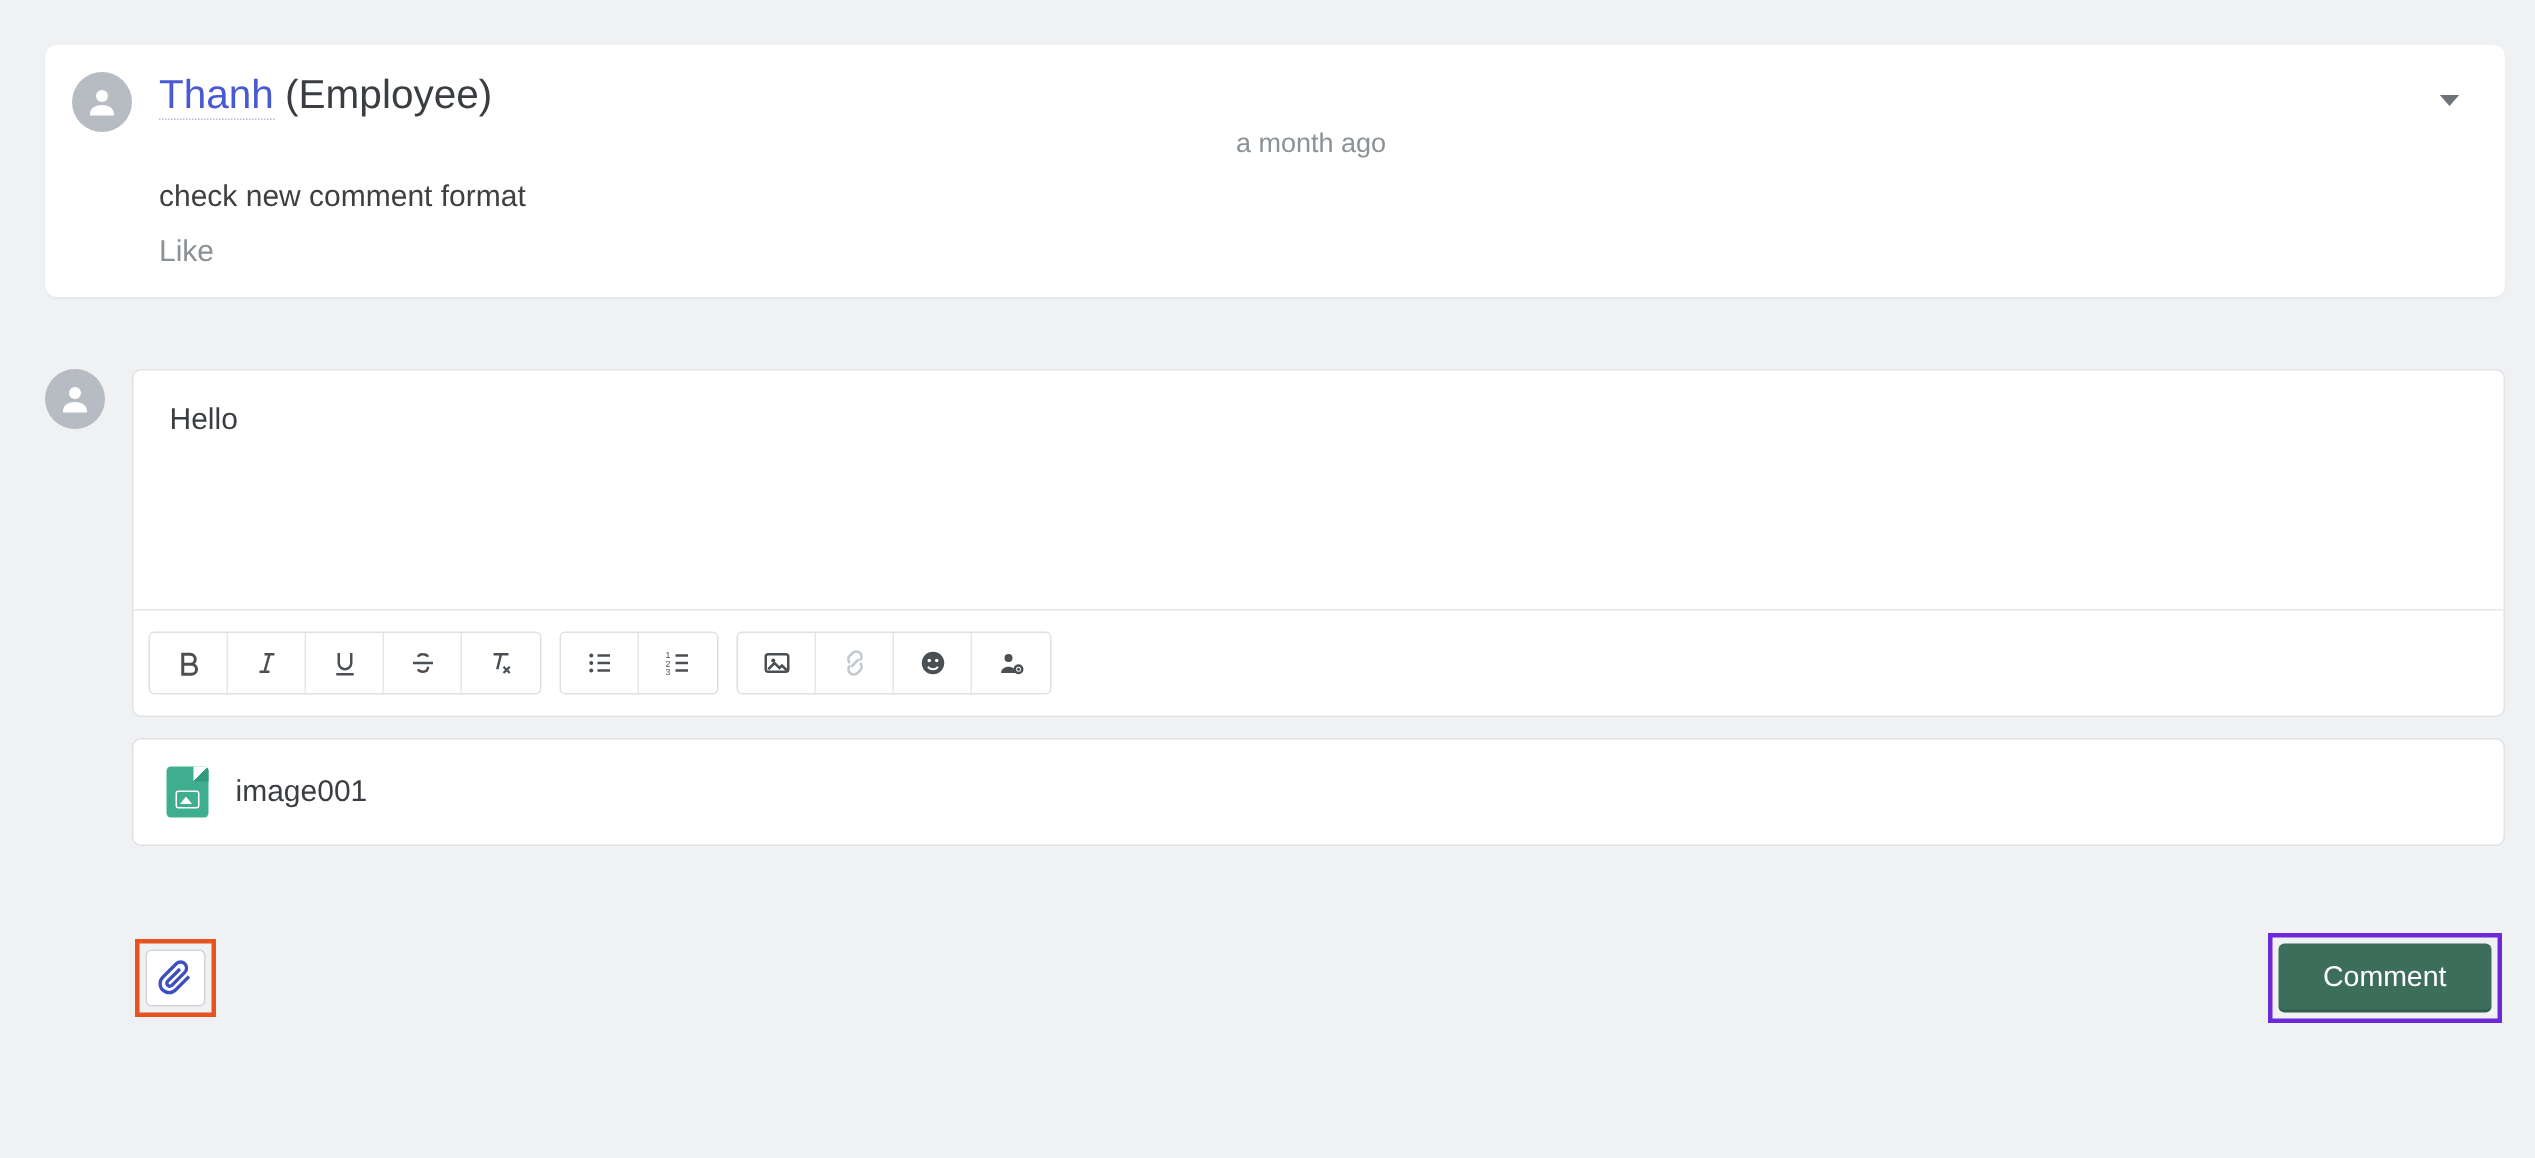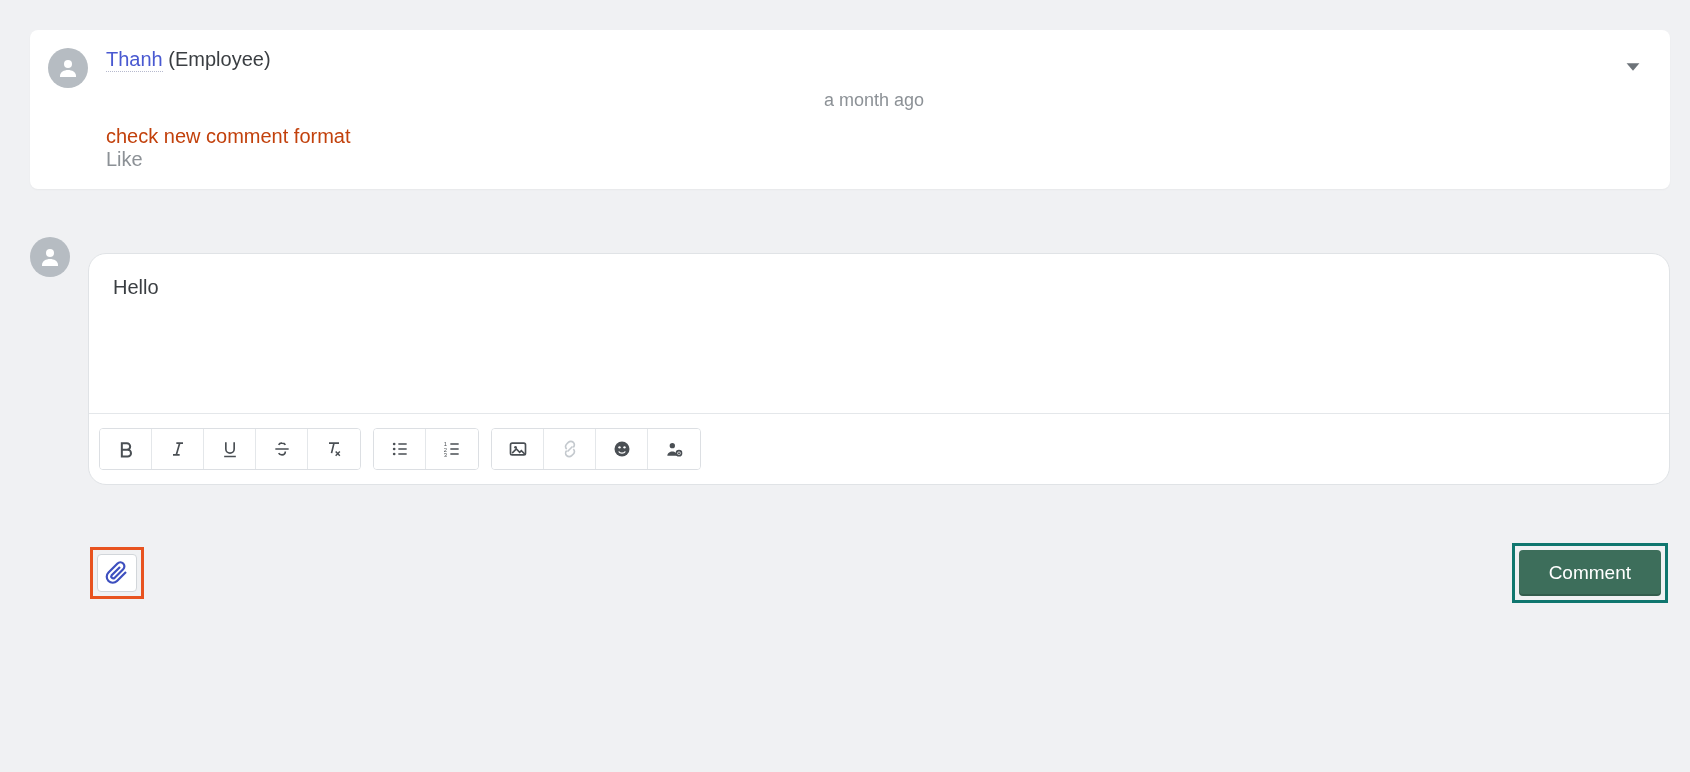--- a/index.html
+++ b/index.html
@@ -32,40 +32,41 @@
       border-radius: 50%;
       background: #b6bcc2;
       display: flex;
       align-items: center;
       justify-content: center;
       flex-shrink: 0;
     }
     .avatar svg { width: 24px; height: 24px; fill: #fff; }
     .comment-body { flex: 1; }
     .author-line {
-      font-size: 20px;
+      font-size: 27px;
       color: #4a4f54;
-      margin-bottom: 19px;
+      margin-bottom: 6px;
     }
     .author-link {
       color: #4959d1;
       text-decoration: none;
       border-bottom: 1px dotted #b6b9ce;
       padding-bottom: 1px;
     }
     .author-role { color: #3a3e42; }
     .timestamp {
       color: #8c9196;
       font-size: 18px;
       margin-bottom: 14px;
       text-align: center;
     }
     .comment-text {
-      color: #c2410c;
+      color: #404040;
       font-size: 20px;
+      margin-bottom: 14px;
     }
     .like-action {
       color: #8c9196;
       font-size: 20px;
       cursor: pointer;
     }
     .card-menu {
       position: absolute;
       right: 26px;
       top: 26px;
@@ -78,23 +79,22 @@
     .composer-row {
       display: flex;
       gap: 18px;
       align-items: flex-start;
     }
     .composer-avatar-wrap { width: 40px; flex-shrink:0; }
     .composer-main { flex: 1; }
     .editor-box {
       background: #fff;
       border: 1px solid #e0e3e6;
-      border-radius: 18px;
+      border-radius: 6px;
       overflow: hidden;
-      margin-top: 16px;
     }
     .editor-content {
       padding: 22px 24px;
       min-height: 160px;
       font-size: 20px;
       color: #3a3e42;
       border-bottom: 1px solid #e4e7ea;
       outline: none;
     }
     .toolbar {
@@ -190,21 +190,21 @@
     .attach-btn {
       width: 40px; height: 38px;
       display:flex; align-items:center; justify-content:center;
       cursor:pointer;
       background:#fff;
       border:1px solid #d2d6da;
       border-radius:4px;
     }
     .attach-btn svg { width:24px; height:24px; fill:none; stroke:#3d4fbf; stroke-width:2.2; }
     .submit-wrap {
-      border: 3px solid #0f766e;
+      border: 3px solid #6d28d9;
       padding: 4px;
     }
     .submit-btn {
       background: #3d6e5b;
       color: #fff;
       border: none;
       border-radius: 4px;
       padding: 12px 30px;
       font-size: 19px;
       cursor: pointer;
@@ -324,20 +324,26 @@
                   <circle cx="10" cy="8" r="3.2"></circle>
                   <path d="M4 20c0-3 3-5 6-5s6 2 6 5"></path>
                   <circle cx="18" cy="17" r="3" fill="none" stroke="currentColor" stroke-width="2"></circle>
                   <circle cx="18" cy="17" r="1.2"></circle>
                 </svg>
               </button>
           </div>
         </div>
       </div>
 
+      <div class="attachment-box">
+        <div class="file-icon">
+            <div class="file-icon-inner"></div>
+          </div>
+        <div class="attachment-name">image001</div>
+      </div>
 
       <div class="action-row">
         <div class="attach-wrap">
           <div class="attach-btn">
             <svg viewBox="0 0 24 24">
                 <path d="M21 11l-9 9a6 6 0 01-8.5-8.5l9-9a4 4 0 015.7 5.7L9.5 17a2 2 0 01-2.8-2.8L15 6"></path>
               </svg>
           </div>
         </div>
         <div class="submit-wrap">

